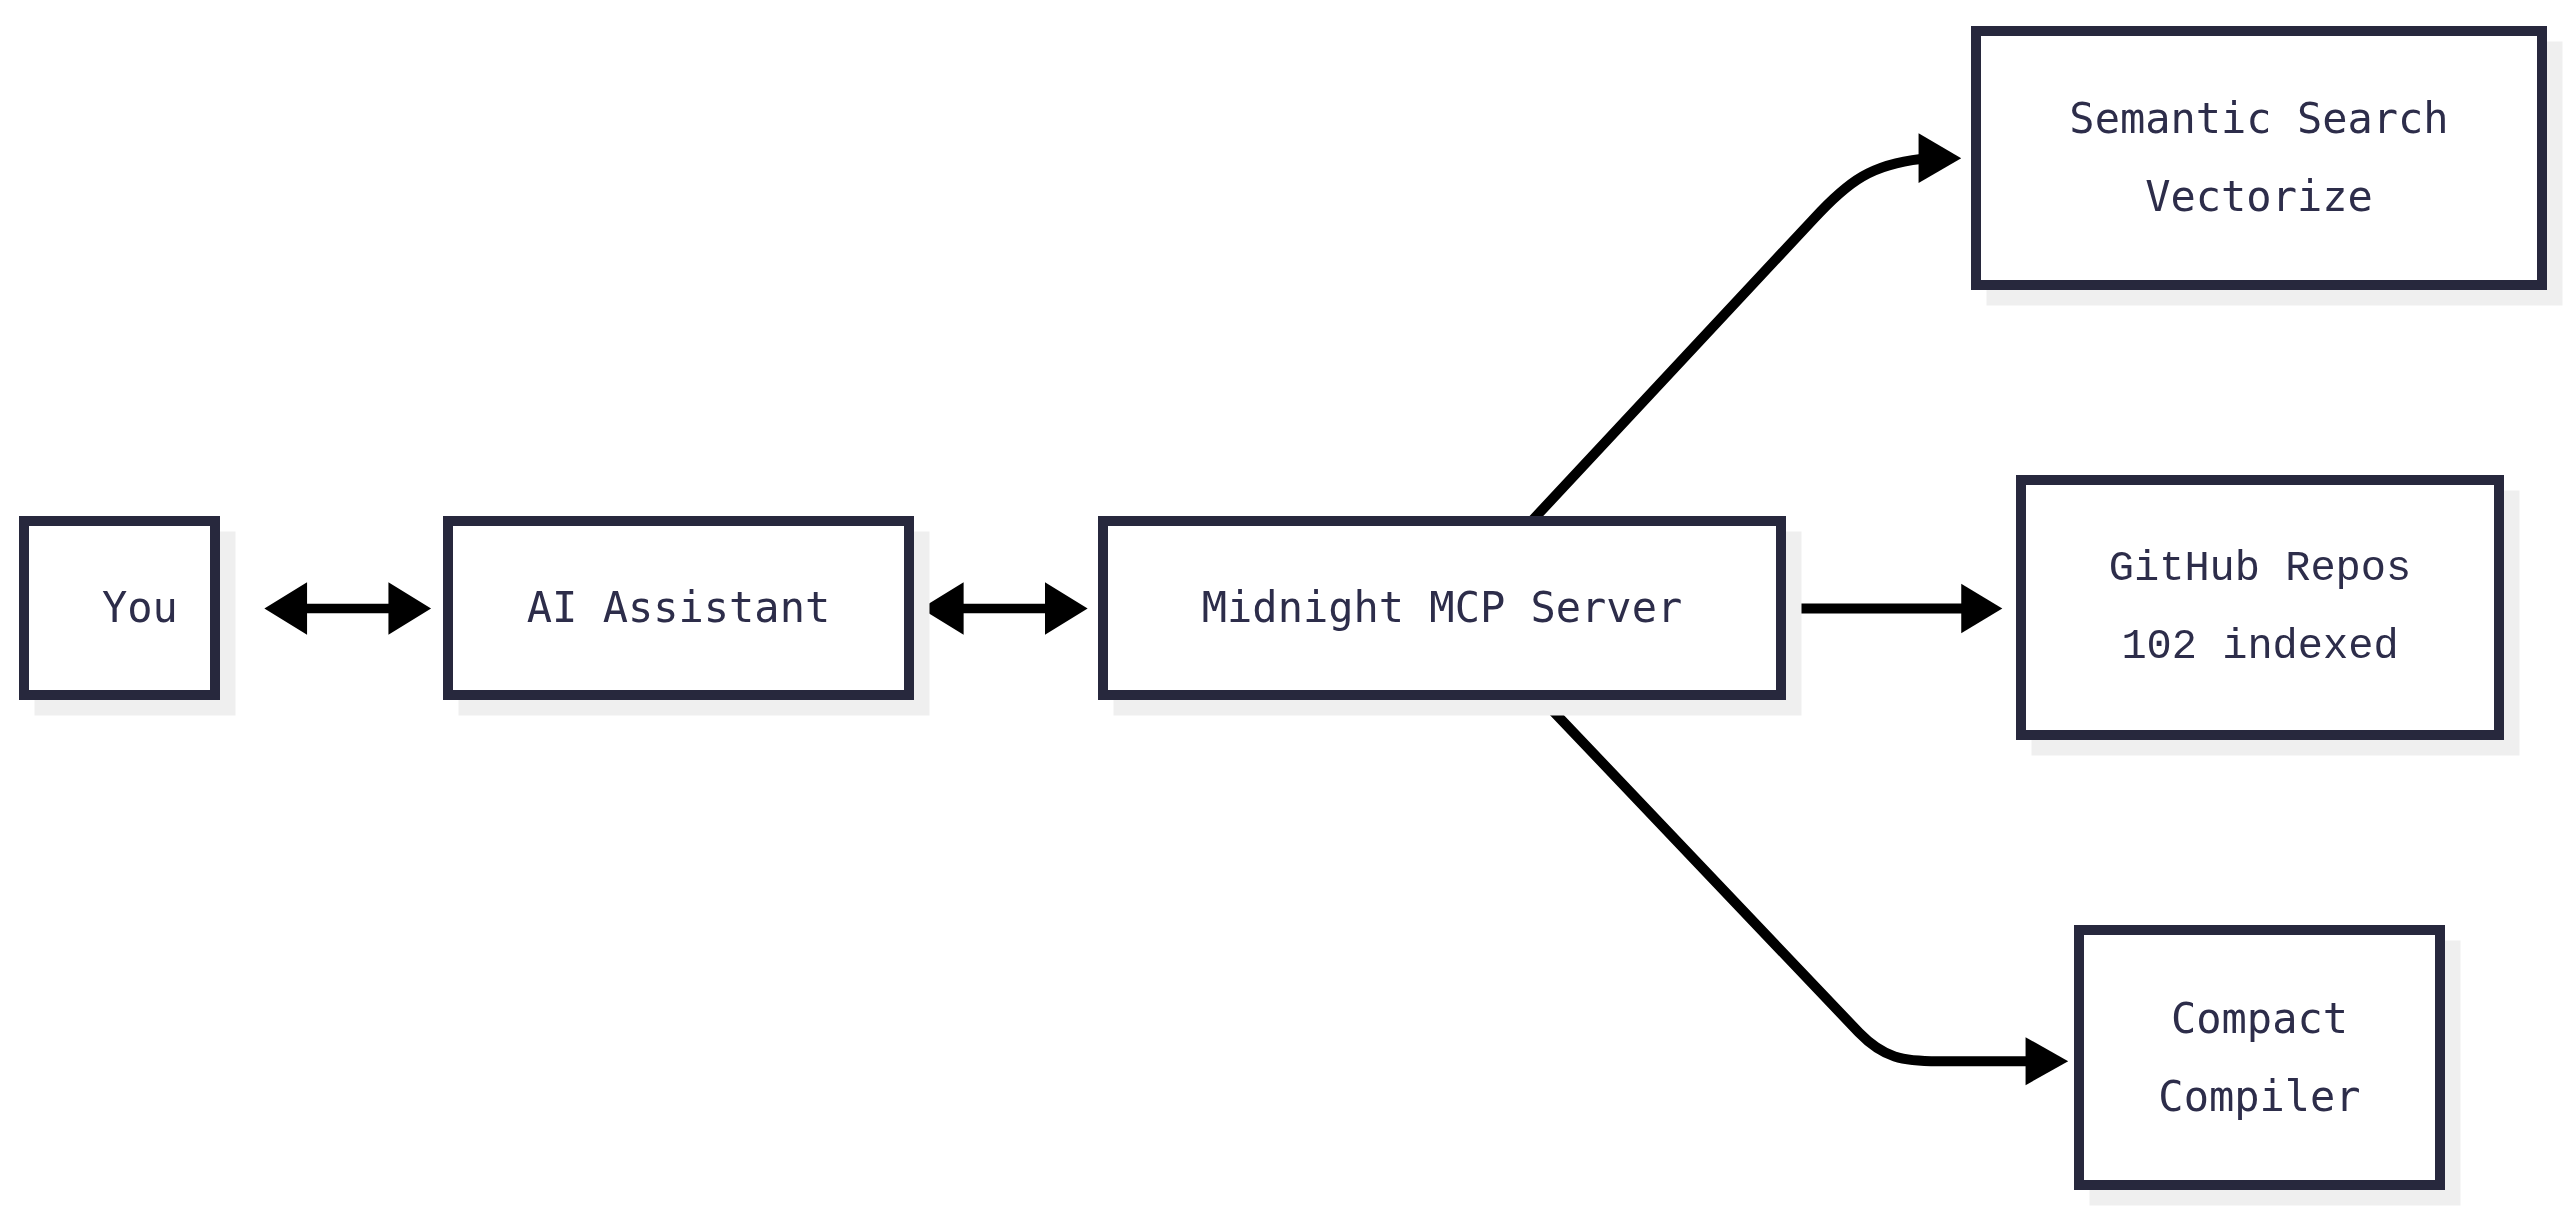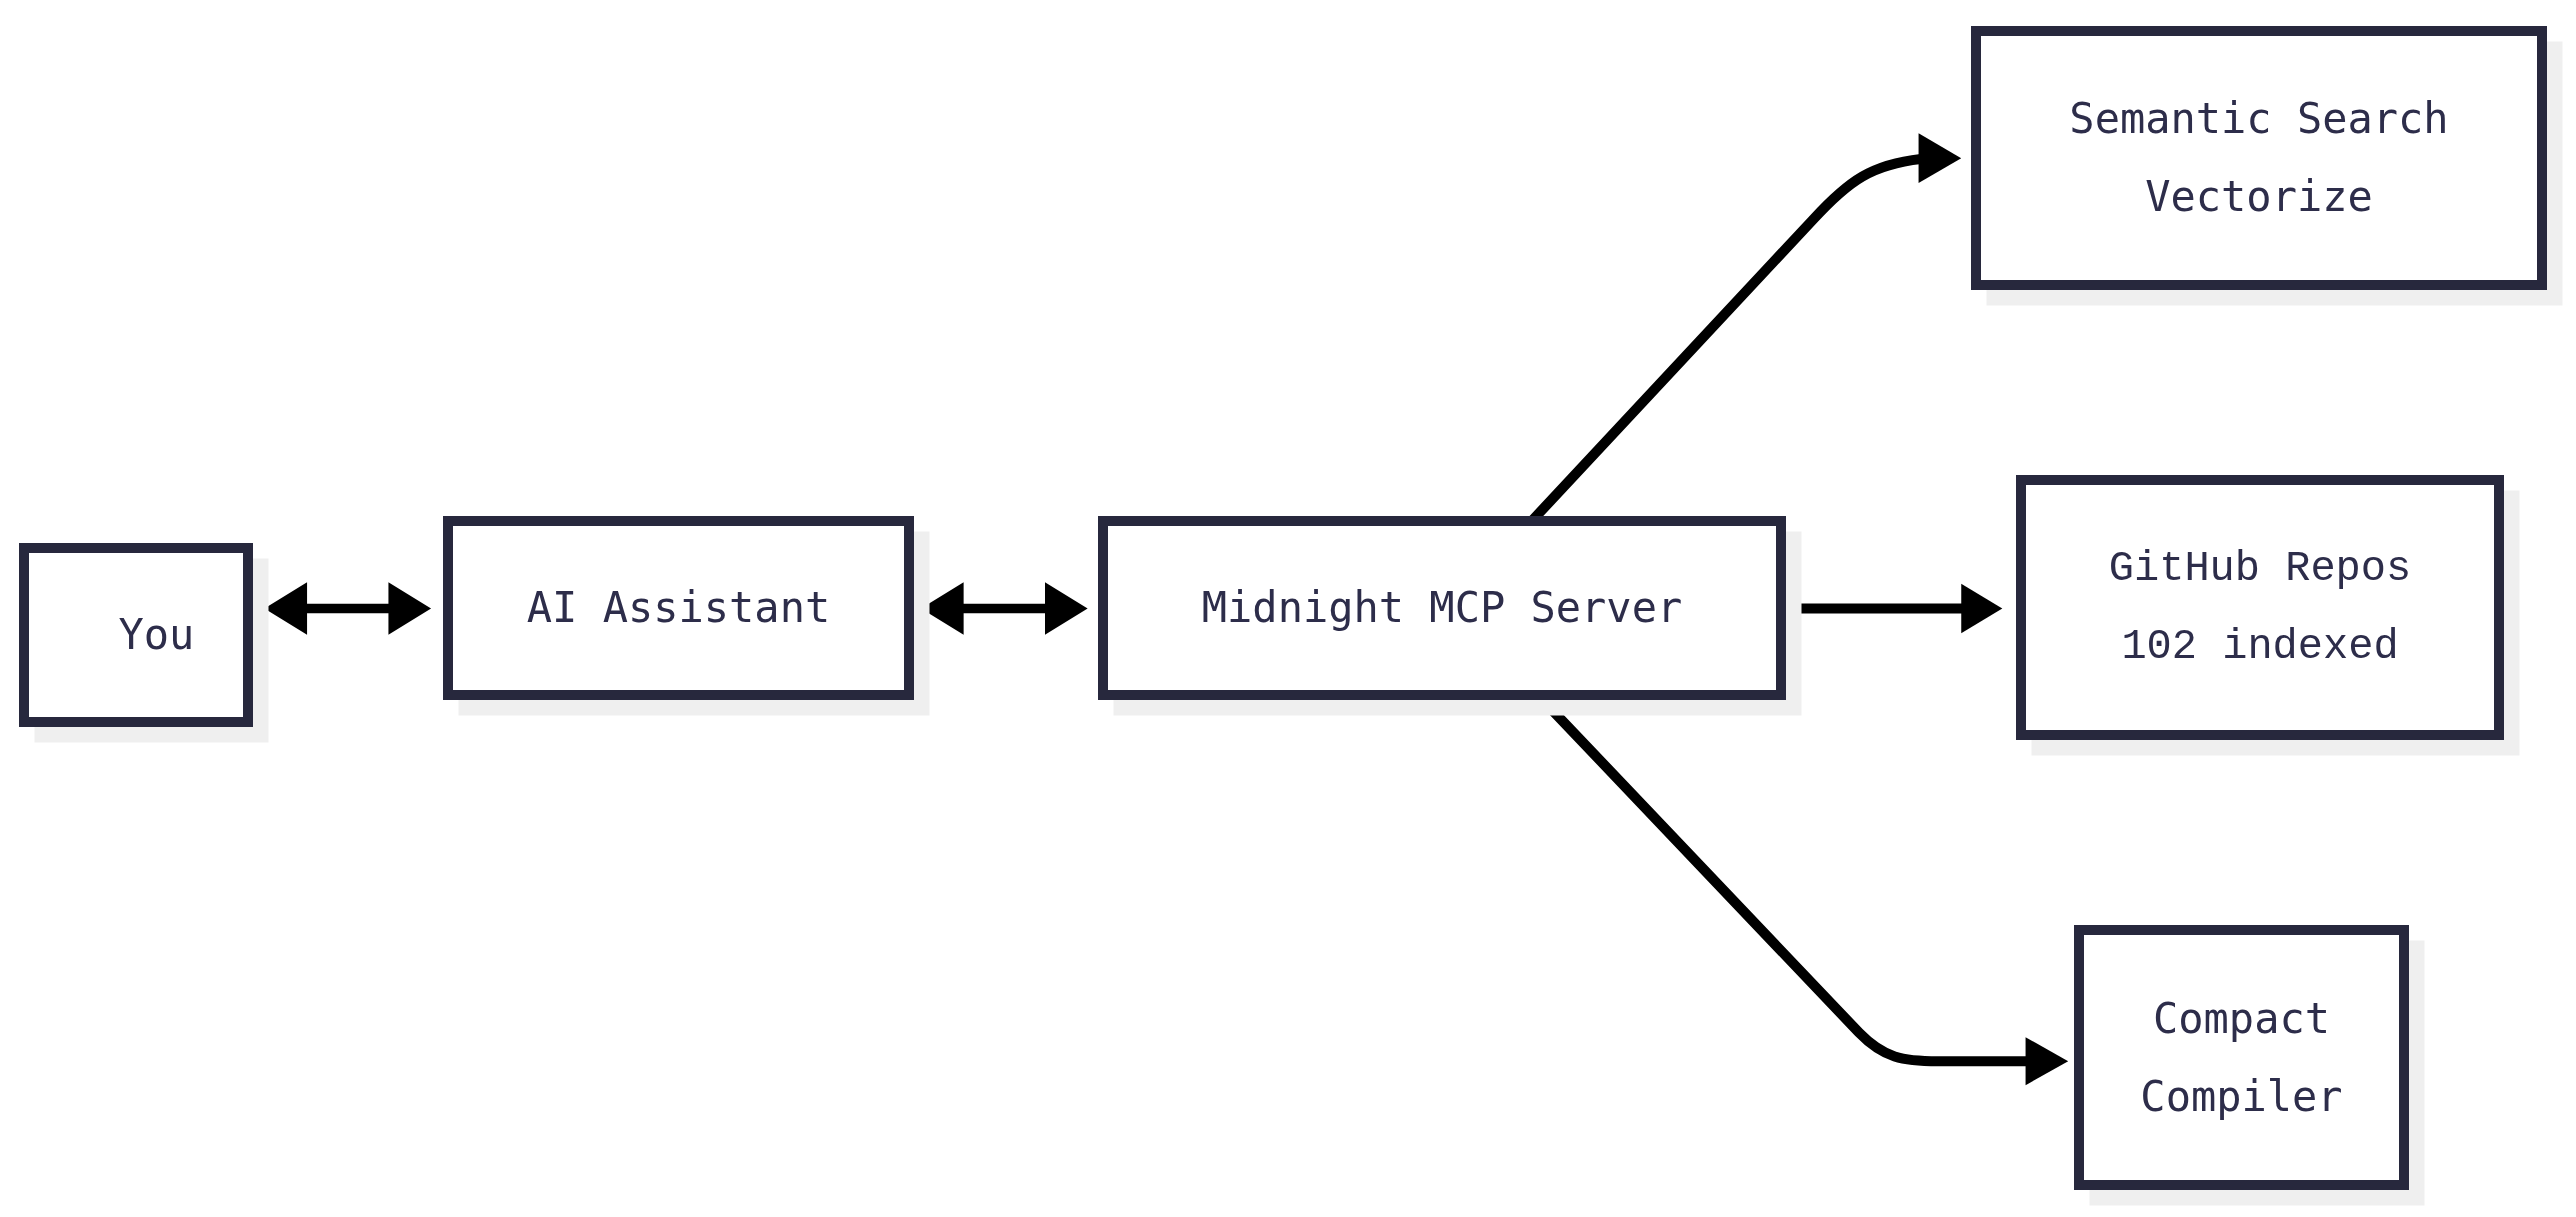--- a/index.html
+++ b/index.html
@@ -74,21 +74,21 @@
       <line class="shaft" x1="2305" y1="785" x2="2533" y2="785" stroke-width="13"></line>
       <polygon class="head" points="2583,785 2530,753 2530,817"></polygon>
     </g>
 
     <g>
       <path class="shaft" d="M 1988 901 L 2398 1332 C 2430 1365 2455 1369 2500 1369 L 2615 1369" stroke-width="13"></path>
       <polygon class="head" points="2668,1369 2613,1338 2613,1400"></polygon>
     </g>
   </svg>
 
-  <div class="node" style="left: 19.4px; top: 543px; width: 234px; height: 184px; padding-left: 40px;">
+  <div class="node" style="left: 19.4px; top: 516px; width: 201px; height: 184px; padding-left: 40px;">
     <span class="line">You</span>
   </div>
 
   <div class="node" style="left: 443px; top: 516px; width: 471px; height: 184px; align-items: center;">
     <span class="line">AI Assistant</span>
   </div>
 
   <div class="node" style="left: 1098px; top: 516px; width: 688px; height: 184px;">
     <span class="line">Midnight MCP Server</span>
   </div>
@@ -96,19 +96,19 @@
   <div class="node" style="left: 1971px; top: 25.6px; width: 576px; height: 264px;">
     <span class="line">Semantic Search</span>
     <span class="line">Vectorize</span>
   </div>
 
   <div class="node" style="left: 2016px; top: 475px; width: 488px; height: 265px; font-family: Liberation Mono, monospace;">
     <span class="line">GitHub Repos</span>
     <span class="line">102 indexed</span>
   </div>
 
-  <div class="node" style="left: 2074px; top: 925px; width: 335px; height: 265px;">
+  <div class="node" style="left: 2074px; top: 925px; width: 371px; height: 265px;">
     <span class="line">Compact</span>
     <span class="line">Compiler</span>
   </div>
 
 </div>
 
 
 </body></html>

